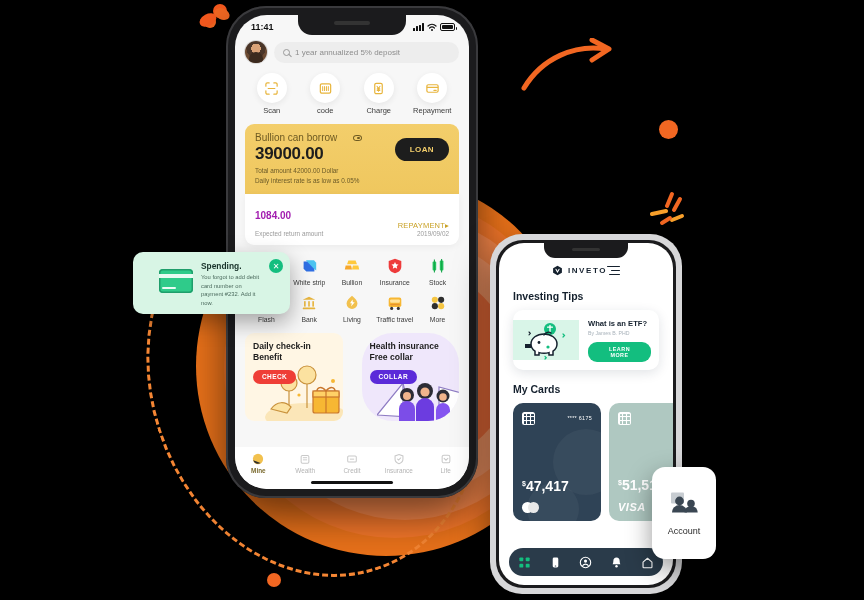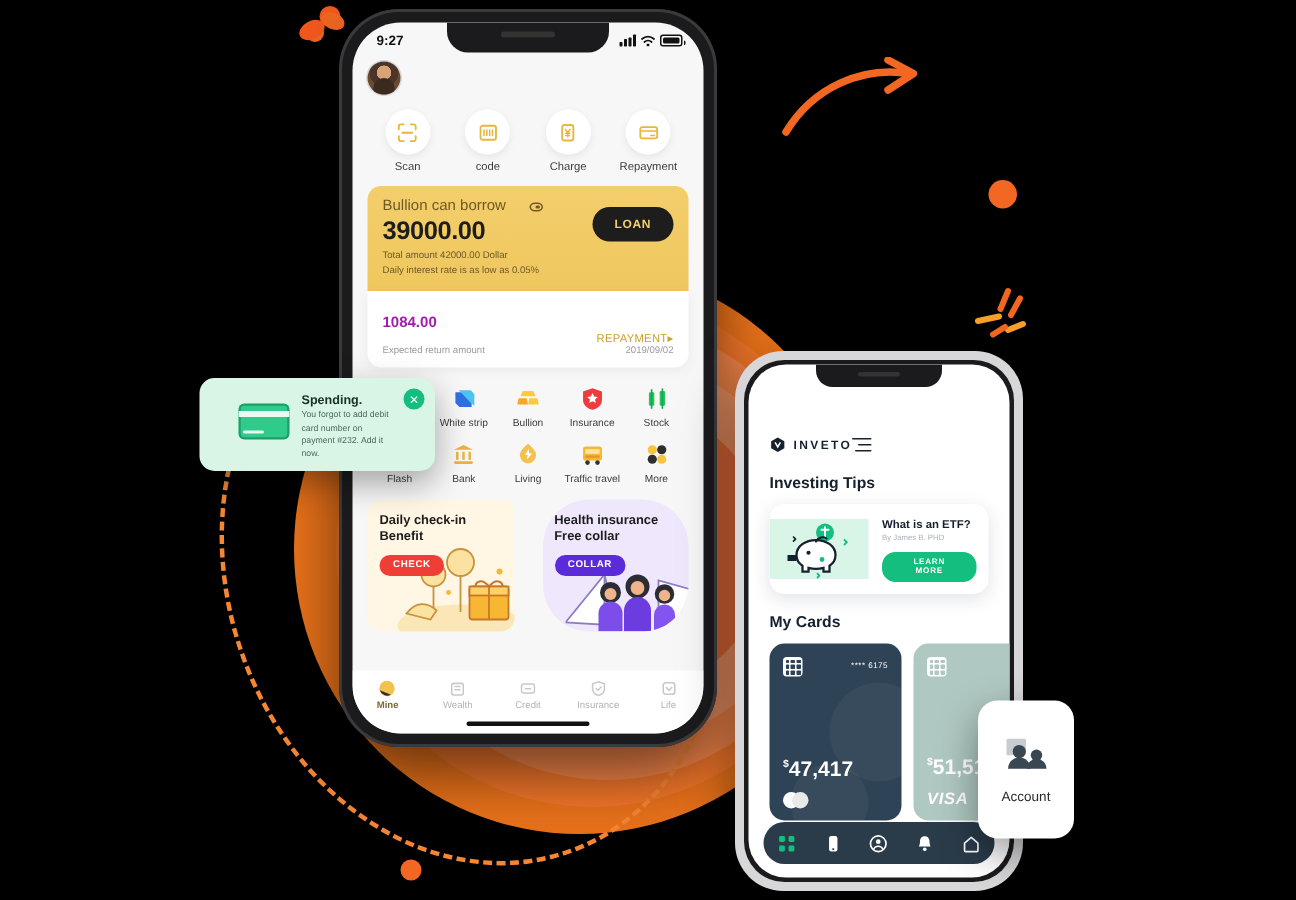--- a/index.html
+++ b/index.html
@@ -199,21 +199,21 @@
     z-index: 20;
   }
   .phone2-inner { width:100%;height:100%;background:#1b1b1d;border-radius:27px;padding:3px;}
   .phone2-screen {
     width:100%;height:100%;background:#fff;border-radius:25px;overflow:hidden;position:relative;
   }
   .notch-2 { width: 84px; height: 15px; border-bottom-left-radius:11px;border-bottom-right-radius:11px;}
   .notch-speaker2 { position:absolute;left:50%;transform:translateX(-50%);top:5px;width:28px;height:3px;background:#333;border-radius:2px;}
 
   .p2-body { padding: 22px 14px 0; }
-  .brandrow { display:flex; align-items:center; justify-content: flex-start; margin-bottom: 14px; margin-top: 26px;}
+  .brandrow { display:flex; align-items:center; justify-content: center; margin-bottom: 14px;}
   .brand { display:flex; align-items:center; gap:5px;}
   .brand-logo { width:11px;height:11px;}
   .brand-name { font-size: 8px; font-weight: bold; letter-spacing: 1.6px; color:#15212e;}
   .hamb { width:13px; display:flex;flex-direction:column;gap:2.5px;align-items:flex-end;cursor:pointer;}
   .hamb i{display:block;height:1.5px;background:#15212e;border-radius:1px;}
   .hamb i:nth-child(1){width:13px}.hamb i:nth-child(2){width:9px}.hamb i:nth-child(3){width:11px}
 
   .p2-h { font-size: 10.5px; font-weight: bold; color:#15212e; margin-bottom: 8px;}
   .tipcard {
     background:#fff; border-radius: 10px; display:flex; overflow:hidden;
@@ -300,41 +300,45 @@
     <ellipse cx="26" cy="14" rx="8" ry="5.5" fill="#F26722" transform="rotate(24 26 14)"></ellipse>
   </svg>
 
   <div class="phone1">
     <div class="phone1-screen">
       <div class="notch notch-1">
         <div class="notch-speaker"></div>
       </div>
 
       <div class="statusbar">
-        <span>9:27</span>
+        <span>11:41</span>
         <span class="status-icons">
           <span class="bars">
               <i></i>
               <i></i>
               <i></i>
               <i></i>
             </span>
           <svg width="10" height="8" viewBox="0 0 10 8">
             <path d="M1 3 A6 6 0 0 1 9 3" stroke="#111" stroke-width="1.2" fill="none" stroke-linecap="round"></path>
             <path d="M2.6 5 A3.6 3.6 0 0 1 7.4 5" stroke="#111" stroke-width="1.2" fill="none" stroke-linecap="round"></path>
             <circle cx="5" cy="7" r="1" fill="#111"></circle>
           </svg>
           <span class="batt"></span>
         </span>
       </div>
 
       <div class="p1-body">
 
         <div class="searchrow">
           <div class="avatar"></div>
+          <div class="searchbox">
+            <span class="mag"></span>
+            <span>1 year annualized 5% deposit</span>
+          </div>
         </div>
 
         <div class="quickrow">
           <div class="quick">
             <div class="quick-ic">
               <svg width="15" height="15" viewBox="0 0 16 16">
                 <path d="M2 5.5V3.5A1.5 1.5 0 0 1 3.5 2H5.5M10.5 2h2A1.5 1.5 0 0 1 14 3.5v2M14 10.5v2a1.5 1.5 0 0 1-1.5 1.5h-2M5.5 14h-2A1.5 1.5 0 0 1 2 12.5v-2" stroke="#E8B53D" stroke-width="1.3" fill="none" stroke-linecap="round"></path>
                 <path d="M4.5 8h7" stroke="#E8B53D" stroke-width="1.3" stroke-linecap="round"></path>
               </svg>
             </div>

